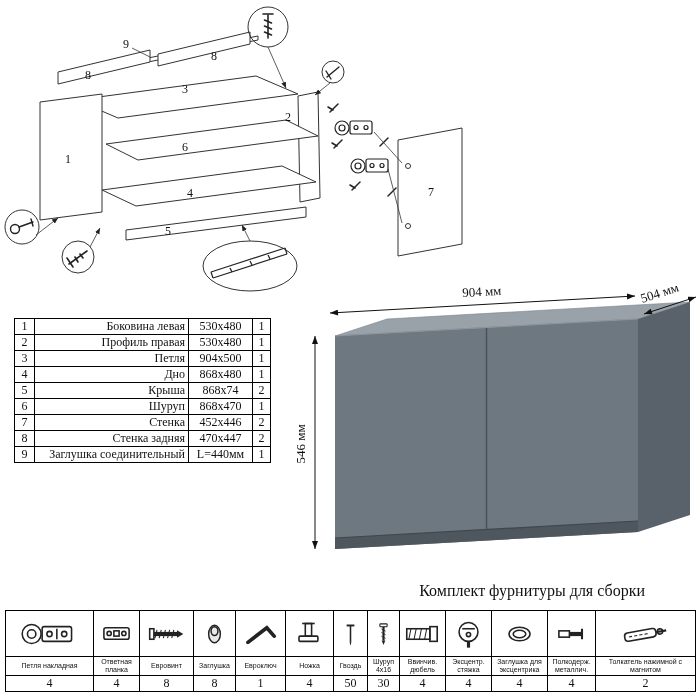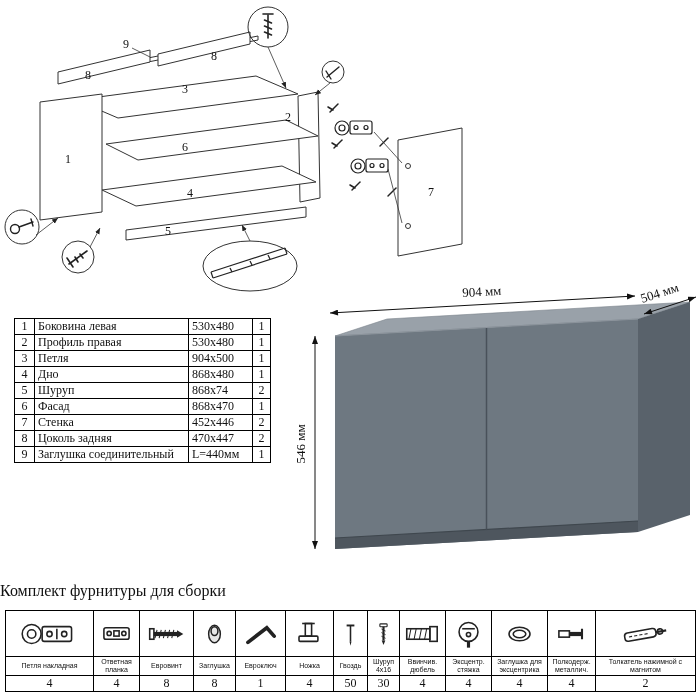--- a/index.html
+++ b/index.html
@@ -8,22 +8,22 @@
     position:relative; overflow:hidden; background:#ffffff;
     font-family:"Liberation Serif", serif; color:#111;
   }
   .abs { position:absolute; }
   svg text { font-family:"Liberation Serif", serif; fill:#111; }
 
   
   #parts-table { border-collapse:collapse; }
   #parts-table td { border:1px solid #000; font-size:12px; height:16px; padding:0 3px; white-space:nowrap; }
   .pt-num  { width:20px;  text-align:center; }
-  .pt-name { width:154px; text-align:left; }
-  .pt-size { width:64px;  }
+  .pt-name { width:154px; text-align:right; }
+  .pt-size { width:64px;  text-align:center; }
   .pt-qty  { width:18px;  text-align:center; }
 
   
   #hw-title { font-size:16px; }
   #hw-table { border-collapse:collapse; table-layout:fixed; width:690px; }
   #hw-table td { border:1px solid #000; text-align:center; vertical-align:middle; overflow:hidden; }
   td.hw-icon { height:46px; padding:1px; }
   td.hw-icon svg { width:100%; height:42px; display:block; }
   td.hw-name { height:18px; font-size:7px; line-height:8px; font-family:"Liberation Sans", sans-serif; padding:1px; }
   td.hw-qty  { height:14px; font-size:12px; }
@@ -164,39 +164,39 @@
       <td class="pt-qty">1</td>
     </tr>
     <tr>
       <td class="pt-num">4</td>
       <td class="pt-name">Дно</td>
       <td class="pt-size">868x480</td>
       <td class="pt-qty">1</td>
     </tr>
     <tr>
       <td class="pt-num">5</td>
-      <td class="pt-name">Шуруп</td>
+      <td class="pt-name">Крыша</td>
       <td class="pt-size">868x74</td>
       <td class="pt-qty">2</td>
     </tr>
     <tr>
       <td class="pt-num">6</td>
-      <td class="pt-name">Фасад</td>
+      <td class="pt-name">Шуруп</td>
       <td class="pt-size">868x470</td>
       <td class="pt-qty">1</td>
     </tr>
     <tr>
       <td class="pt-num">7</td>
       <td class="pt-name">Стенка</td>
       <td class="pt-size">452x446</td>
       <td class="pt-qty">2</td>
     </tr>
     <tr>
       <td class="pt-num">8</td>
-      <td class="pt-name">Цоколь задняя</td>
+      <td class="pt-name">Стенка задняя</td>
       <td class="pt-size">470x447</td>
       <td class="pt-qty">2</td>
     </tr>
     <tr>
       <td class="pt-num">9</td>
       <td class="pt-name">Заглушка соединительный</td>
       <td class="pt-size">L=440мм</td>
       <td class="pt-qty">1</td>
     </tr>
   </tbody>
@@ -229,21 +229,21 @@
     <line x1="349" y1="28" x2="401" y2="11" stroke="#111" stroke-width="1" marker-start="url(#dimS)" marker-end="url(#dimE)"></line>
     <text x="366" y="11" font-size="13" text-anchor="middle" transform="rotate(-18 366 11)">504 мм</text>
   </g>
 
   <g>
     <line x1="20" y1="50" x2="20" y2="263" stroke="#111" stroke-width="1" marker-start="url(#dimS)" marker-end="url(#dimE)"></line>
     <text x="10" y="158" font-size="13" text-anchor="middle" transform="rotate(-90 10 158)">546 мм</text>
   </g>
 </svg>
 
-<div id="hw-title" class="abs" style="left:0;top:582px;width:645px;text-align:left">Комплект фурнитуры для сборки</div>
+<div id="hw-title" class="abs" style="left:0;top:582px;width:645px;text-align:right">Комплект фурнитуры для сборки</div>
 
 <table id="hw-table" class="abs" style="left:5px;top:610px">
   <colgroup>
     <col style="width:88px">
       <col style="width:46px">
       <col style="width:54px">
       <col style="width:42px">
     <col style="width:50px">
       <col style="width:48px">
       <col style="width:34px">

